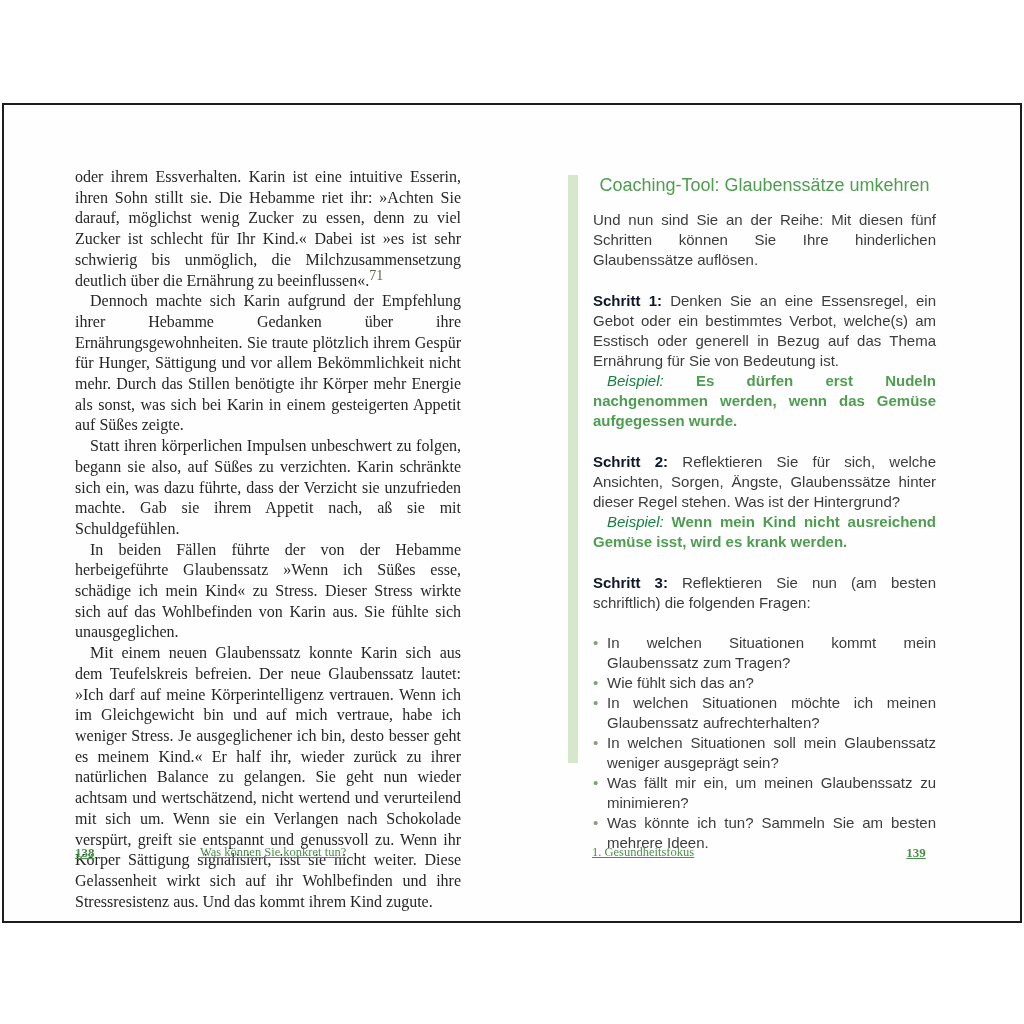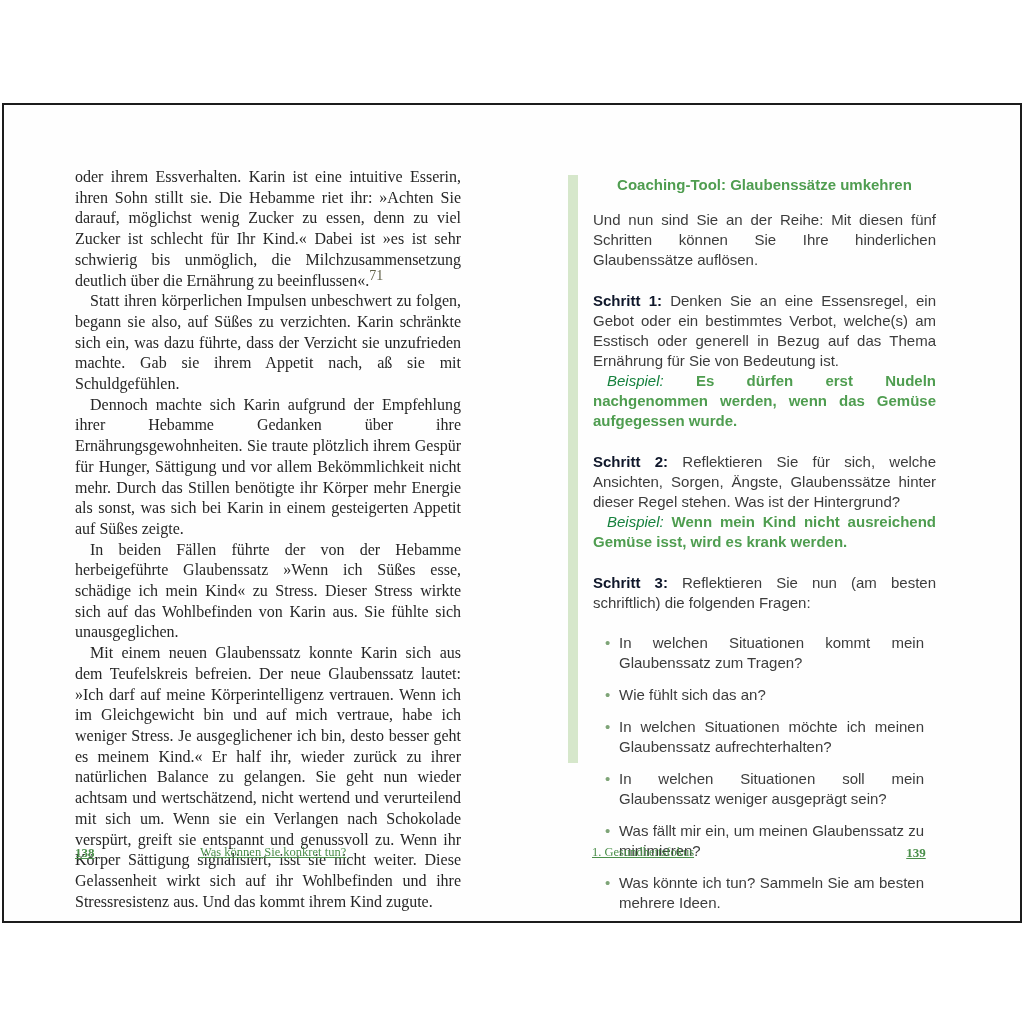--- a/index.html
+++ b/index.html
@@ -29,34 +29,34 @@
     position:absolute;left:568px;top:175px;width:10px;height:588px;
     background:#d6e7cb;
   }
   .right-col{
     position:absolute;left:593px;top:175px;width:343px;
     font-size:15px;line-height:20px;color:#3c3c3c;
     text-align:justify;
   }
   .box-title{
     margin:0 0 15px 0;text-align:center;
-    font-size:15px;font-weight:bold;color:#4f9d50;
+    font-size:18px;font-weight:normal;color:#4f9d50;
   }
   .intro{margin:0 0 21px 0;}
   .step{margin:21px 0 0 0;}
   .step:first-of-type{margin-top:0;}
   .step-label{font-weight:bold;color:#0f172a;}
   .example{margin:0;text-indent:14px;}
   .example-label{font-style:italic;color:#15803d;}
   .example-text{font-weight:bold;color:#4f9d50;}
   .bullets{
     list-style:none;margin:20px 0 0 0;padding:0;
   }
   .bullets li{
-    position:relative;padding-left:14px;margin:12px;
+    position:relative;padding-left:14px;margin:0;
   }
   .bullets li::before{
     content:"\2022";position:absolute;left:0;top:0;color:#7ea477;
   }
   
   .footer-item{
     position:absolute;top:845px;
     font-family:"Liberation Serif", serif;
     font-size:12.5px;color:#4a8f4a;white-space:nowrap;text-decoration:underline;
   }
@@ -66,22 +66,22 @@
   .rf-right{left:592px;}
   .pn-right{left:895px;width:42px;text-align:center;}
 </style>
 </head>
 <body>
 
 <div class="frame"></div>
 
 <div class="left-col">
   <p><span>oder ihrem Essverhalten. Karin ist eine intuitive Esserin, ihren Sohn stillt sie. Die Hebamme riet ihr: »Achten Sie darauf, möglichst wenig Zucker zu essen, denn zu viel Zucker ist schlecht für Ihr Kind.« Dabei ist »es ist sehr schwierig bis unmöglich, die Milchzusammensetzung deutlich über die Ernährung zu beeinflussen«.</span><sup>71</sup></p>
+  <p class="indent">Dennoch machte sich Karin aufgrund der Empfehlung ihrer Hebamme Gedanken über ihre Ernährungsgewohnheiten. Sie traute plötzlich ihrem Gespür für Hunger, Sättigung und vor allem Bekömmlichkeit nicht mehr. Durch das Stillen benötigte ihr Körper mehr Energie als sonst, was sich bei Karin in einem gesteigerten Appetit auf Süßes zeigte.</p>
   <p class="indent">Statt ihren körperlichen Impulsen unbeschwert zu folgen, begann sie also, auf Süßes zu verzichten. Karin schränkte sich ein, was dazu führte, dass der Verzicht sie unzufrieden machte. Gab sie ihrem Appetit nach, aß sie mit Schuldgefühlen.</p>
-  <p class="indent">Dennoch machte sich Karin aufgrund der Empfehlung ihrer Hebamme Gedanken über ihre Ernährungsgewohnheiten. Sie traute plötzlich ihrem Gespür für Hunger, Sättigung und vor allem Bekömmlichkeit nicht mehr. Durch das Stillen benötigte ihr Körper mehr Energie als sonst, was sich bei Karin in einem gesteigerten Appetit auf Süßes zeigte.</p>
   <p class="indent">In beiden Fällen führte der von der Hebamme herbeigeführte Glaubenssatz »Wenn ich Süßes esse, schädige ich mein Kind« zu Stress. Dieser Stress wirkte sich auf das Wohlbefinden von Karin aus. Sie fühlte sich unausgeglichen.</p>
   <p class="indent">Mit einem neuen Glaubenssatz konnte Karin sich aus dem Teufelskreis befreien. Der neue Glaubenssatz lautet: »Ich darf auf meine Körperintelligenz vertrauen. Wenn ich im Gleichgewicht bin und auf mich vertraue, habe ich weniger Stress. Je ausgeglichener ich bin, desto besser geht es meinem Kind.« Er half ihr, wieder zurück zu ihrer natürlichen Balance zu gelangen. Sie geht nun wieder achtsam und wertschätzend, nicht wertend und verurteilend mit sich um. Wenn sie ein Verlangen nach Schokolade verspürt, greift sie entspannt und genussvoll zu. Wenn ihr Körper Sättigung signalisiert, isst sie nicht weiter. Diese Gelassenheit wirkt sich auf ihr Wohlbefinden und ihre Stressresistenz aus. Und das kommt ihrem Kind zugute.</p>
 </div>
 
 <div class="green-bar"></div>
 
 <div class="right-col">
   <h2 class="box-title">Coaching-Tool: Glaubenssätze umkehren</h2>
 
   <p class="intro">Und nun sind Sie an der Reihe: Mit diesen fünf Schritten können Sie Ihre hinderlichen Glaubenssätze auflösen.</p>

